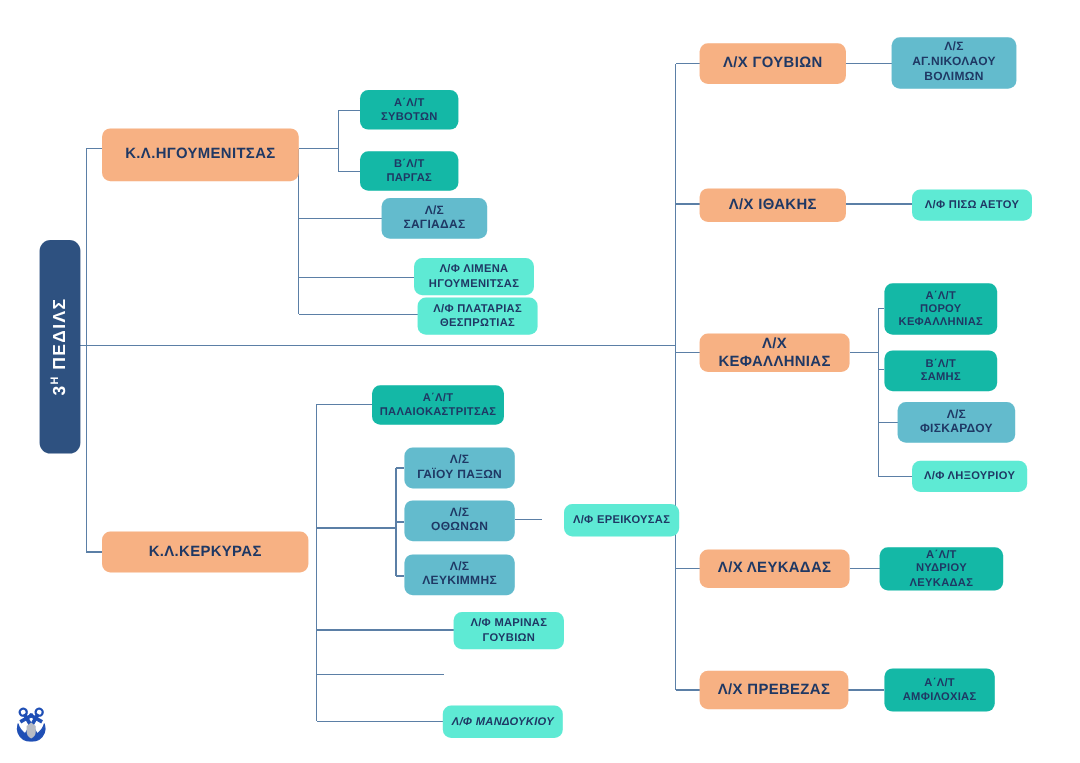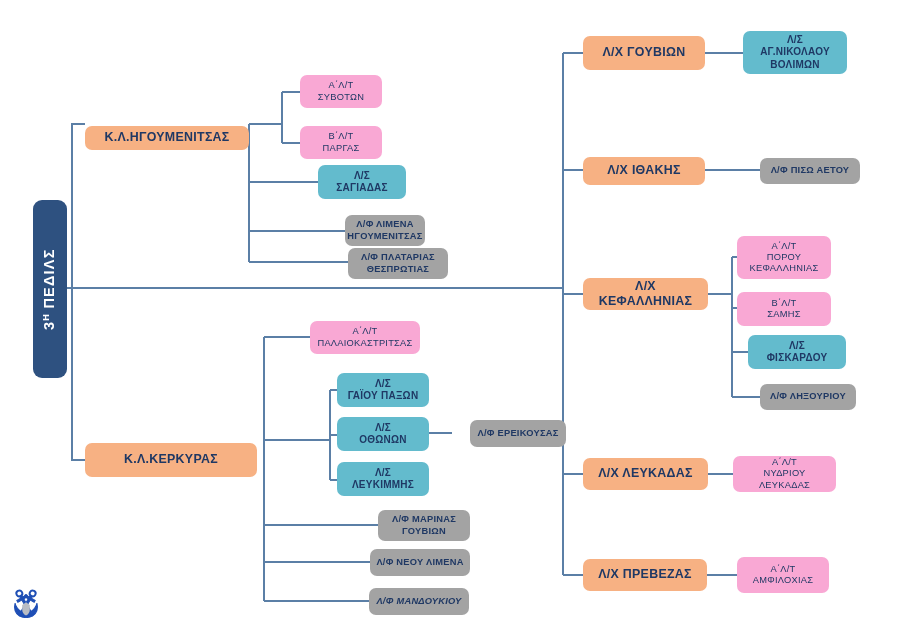--- a/index.html
+++ b/index.html
@@ -59,37 +59,37 @@
   
   .node.lvl-kl {
     background: #F7B183;
     color: #1F3864;
     font-weight: bold;
     font-size: 12.4px;
     letter-spacing: 0.3px;
   }
   
   .node.lvl-lt {
-    background: #f9a8d4;
-    color: #1F3864;
-    font-weight: normal;
+    background: #14b8a6;
+    color: #1F3864;
+    font-weight: bold;
     font-size: 9.3px;
     letter-spacing: 0.25px;
   }
   
   .node.lvl-ls {
     background: #63BBCD;
     color: #1F3864;
     font-weight: bold;
     font-size: 10px;
     letter-spacing: 0.25px;
   }
   
   .node.lvl-lf {
-    background: #a3a3a3;
+    background: #5eead4;
     color: #1F3864;
     font-weight: bold;
     font-size: 9.3px;
     letter-spacing: 0.25px;
   }
   
   #emblem {
     position: absolute;
     left: 7px;
     top: 586px;
@@ -162,32 +162,32 @@
       <path d="M708,474 L733,474"></path>
 
       <path d="M707,575 L737,575"></path>
     </g>
   </svg>
 
   <div class="node root" style="left:33px; top:200px; width:34px; height:178px;">
     <span class="root-label"><span>3</span><sup>Η</sup><span> ΠΕΔΙΛΣ</span></span>
   </div>
 
-  <div class="node lvl-kl" style="left:85px; top:107px; width:164px; height:24px;margin-top:19px;">Κ.Λ.ΗΓΟΥΜΕΝΙΤΣΑΣ</div>
+  <div class="node lvl-kl" style="left:85px; top:107px; width:164px; height:44px;">Κ.Λ.ΗΓΟΥΜΕΝΙΤΣΑΣ</div>
 
   <div class="node lvl-lt" style="left:300px; top:75px; width:82px; height:33px;">Α΄Λ/Τ
 ΣΥΒΟΤΩΝ</div>
 
   <div class="node lvl-lt" style="left:300px; top:126px; width:82px; height:33px;">Β΄Λ/Τ
 ΠΑΡΓΑΣ</div>
 
   <div class="node lvl-ls" style="left:318px; top:165px; width:88px; height:34px;">Λ/Σ
 ΣΑΓΙΑΔΑΣ</div>
 
-  <div class="node lvl-lf" style="left:345px; top:215px; width:80px; height:31px;">Λ/Φ ΛΙΜΕΝΑ
+  <div class="node lvl-lf" style="left:345px; top:215px; width:100px; height:31px;">Λ/Φ ΛΙΜΕΝΑ
 ΗΓΟΥΜΕΝΙΤΣΑΣ</div>
 
   <div class="node lvl-kl" style="left:85px; top:443px; width:172px; height:34px;">Κ.Λ.ΚΕΡΚΥΡΑΣ</div>
 
   <div class="node lvl-lf" style="left:348px; top:248px; width:100px; height:31px;">Λ/Φ ΠΛΑΤΑΡΙΑΣ
 ΘΕΣΠΡΩΤΙΑΣ</div>
 
   <div class="node lvl-lt" style="left:310px; top:321px; width:110px; height:33px;">Α΄Λ/Τ
 ΠΑΛΑΙΟΚΑΣΤΡΙΤΣΑΣ</div>
 
@@ -198,21 +198,20 @@
 ΟΘΩΝΩΝ</div>
 
   <div class="node lvl-lf" style="left:470px; top:420px; width:96px; height:27px;">Λ/Φ ΕΡΕΙΚΟΥΣΑΣ</div>
 
   <div class="node lvl-ls" style="left:337px; top:462px; width:92px; height:34px;">Λ/Σ
 ΛΕΥΚΙΜΜΗΣ</div>
 
   <div class="node lvl-lf" style="left:378px; top:510px; width:92px; height:31px;">Λ/Φ ΜΑΡΙΝΑΣ
 ΓΟΥΒΙΩΝ</div>
 
-  <div class="node lvl-lf" style="left:370px; top:549px; width:100px; height:27px;">Λ/Φ ΝΕΟΥ ΛΙΜΕΝΑ</div>
 
   <div class="node lvl-lf" style="left:369px; top:588px; width:100px; height:27px;font-style:italic;">Λ/Φ ΜΑΝΔΟΥΚΙΟΥ</div>
 
   <div class="node lvl-kl" style="left:583px; top:36px; width:122px; height:34px;">Λ/Χ ΓΟΥΒΙΩΝ</div>
 
   <div class="node lvl-ls" style="left:743px; top:31px; width:104px; height:43px;">Λ/Σ
 ΑΓ.ΝΙΚΟΛΑΟΥ
 ΒΟΛΙΜΩΝ</div>
 
   <div class="node lvl-kl" style="left:583px; top:157px; width:122px; height:28px;">Λ/Χ ΙΘΑΚΗΣ</div>

